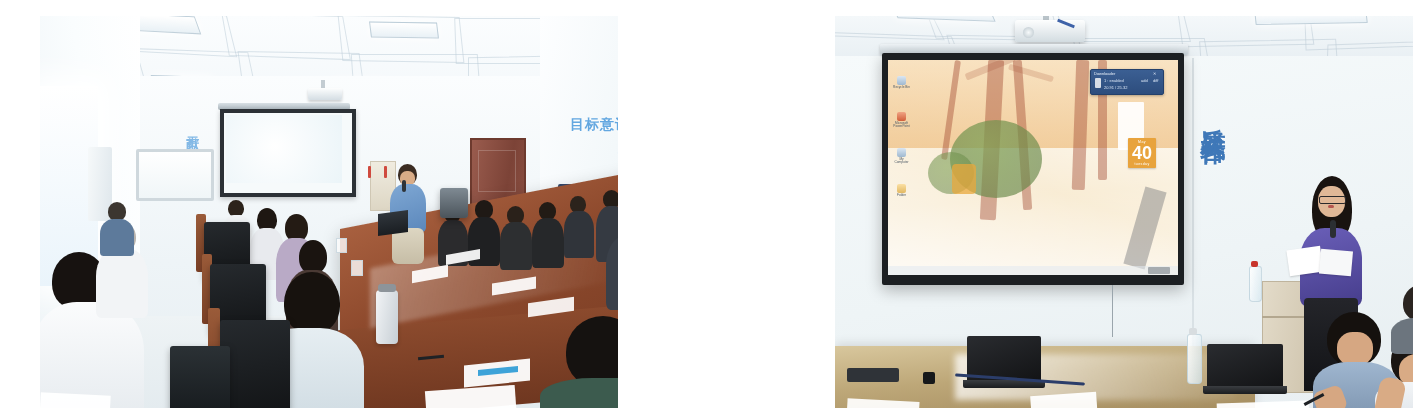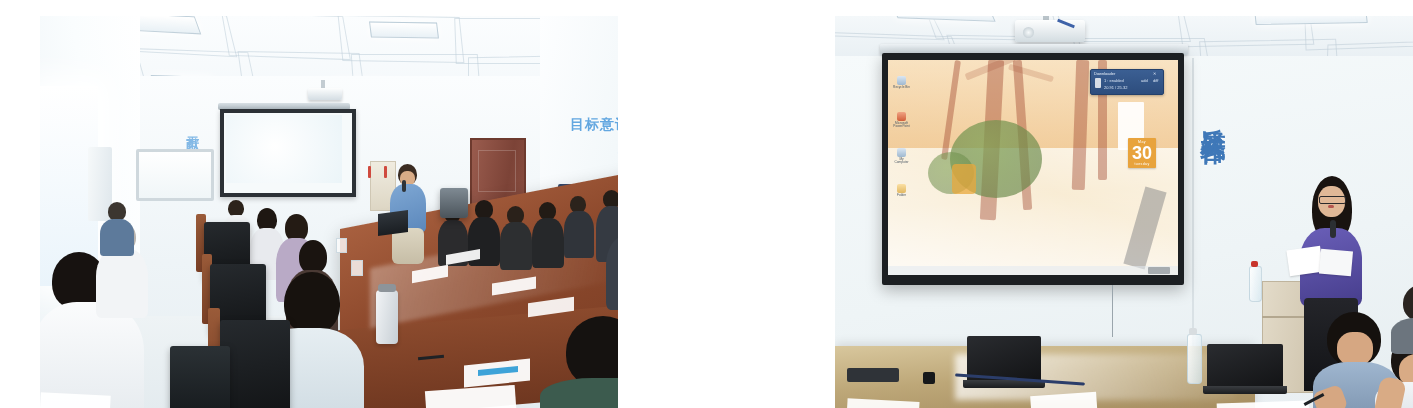--- a/index.html
+++ b/index.html
@@ -491,21 +491,21 @@
         <span class="ds-dialog-row" style="left:13px;top:15px;">20.91 / 25.32</span>
         <span class="ds-dialog-row" style="left:50px;top:8px;">add</span>
         <span class="ds-dialog-row" style="left:62px;top:8px;">diff</span>
         <span class="ds-dialog-row" style="left:62px;top:1px;">✕</span>
         <div style="position:absolute;left:4px;top:8px;width:6px;height:10px;background:rgba(255,255,255,.8);border-radius:1px;"></div>
       </div>
 
       <div class="ds-card" style="left:230px;top:42px;width:26px;height:48px;"></div>
       <div class="ds-badge" style="left:240px;top:78px;width:28px;height:30px;">
         <span class="cap2">May</span>
-        <span class="num">30</span>
+        <span class="num">40</span>
         <span class="cap2">tuesday</span>
       </div>
 
       <div class="ds-taskbar">
         <div class="ds-tray"></div>
       </div>
     </div>
     <div class="layer r-screen-cord"></div>
 
     <div class="slogan slogan-v" style="left:365px;top:92px;font-size:25px;color:#3f78b8;letter-spacing:3px;">质疑式合作</div>

